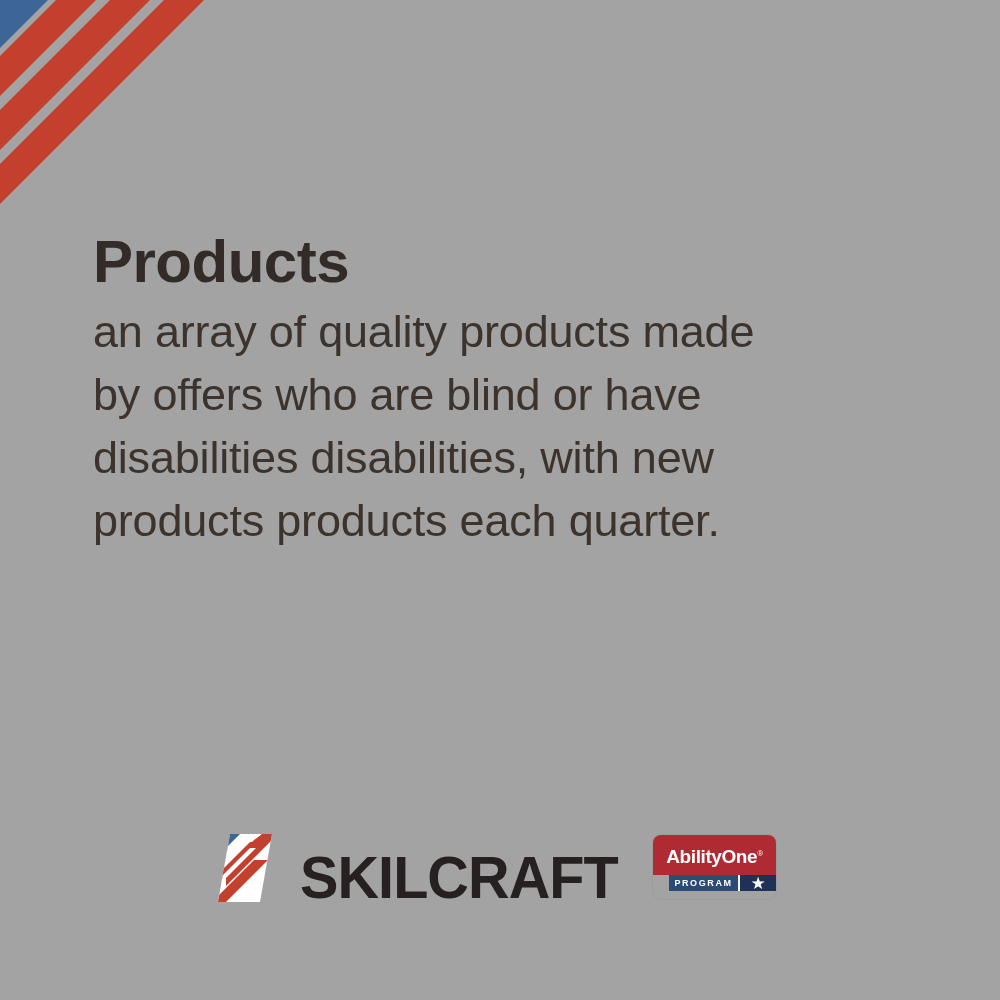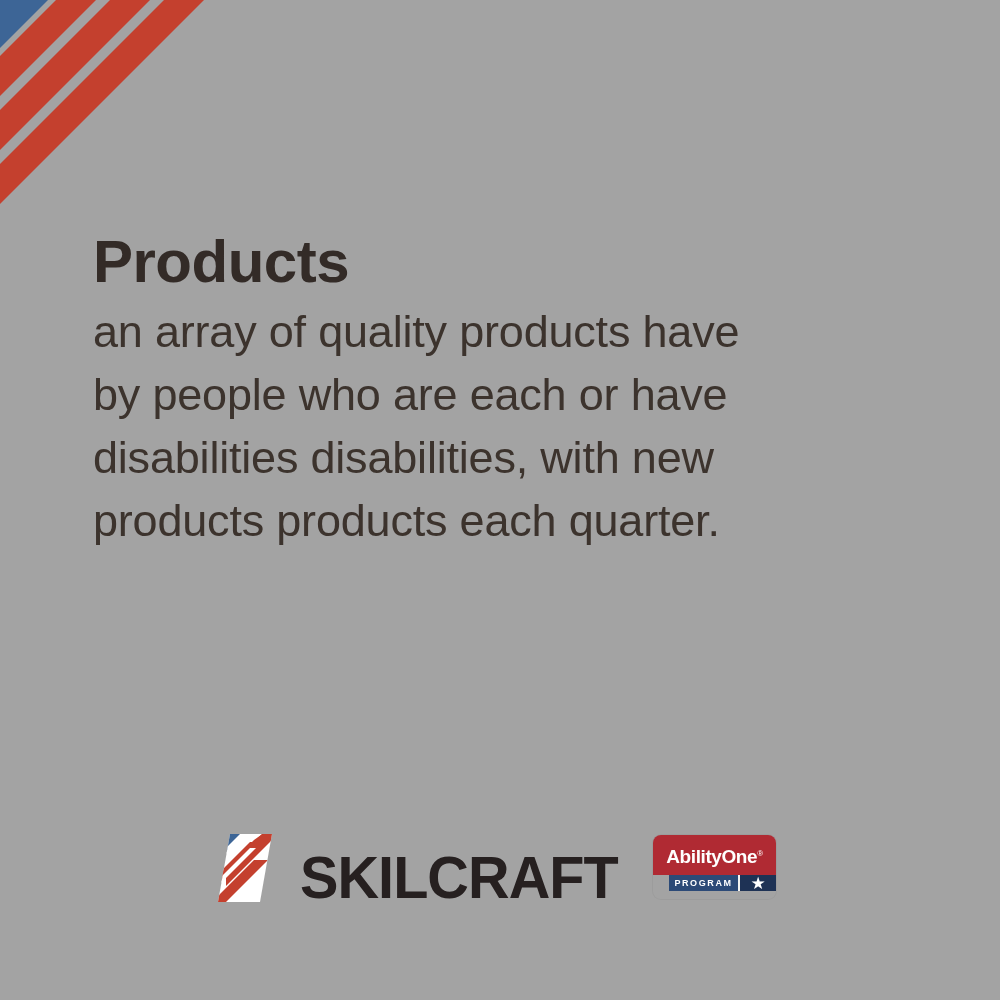--- a/index.html
+++ b/index.html
@@ -179,22 +179,22 @@
         <polygon points="-10,66 66,-10 106,-10 -10,106"></polygon>
         <polygon points="-10,120 120,-10 160,-10 -10,160"></polygon>
         <polygon points="-10,174 174,-10 214,-10 -10,214"></polygon>
       </g>
     </svg>
   </div>
 
   <h1 id="page-title">Products</h1>
 
   <div id="body-copy">
-    <span class="copy-line">an array of quality products have</span>
-    <span class="copy-line">by people who are each or have</span>
+    <span class="copy-line">an array of quality products made</span>
+    <span class="copy-line">by offers who are blind or have</span>
     <span class="copy-line">disabilities disabilities, with new</span>
     <span class="copy-line">products products each quarter.</span>
   </div>
 
   <div id="logo-row">
 
     <div id="skilcraft-logo">
       <span id="skilcraft-mark">
         <svg width="58" height="72" viewBox="0 0 58 72" xmlns="http://www.w3.org/2000/svg" aria-hidden="true">
           <defs>

